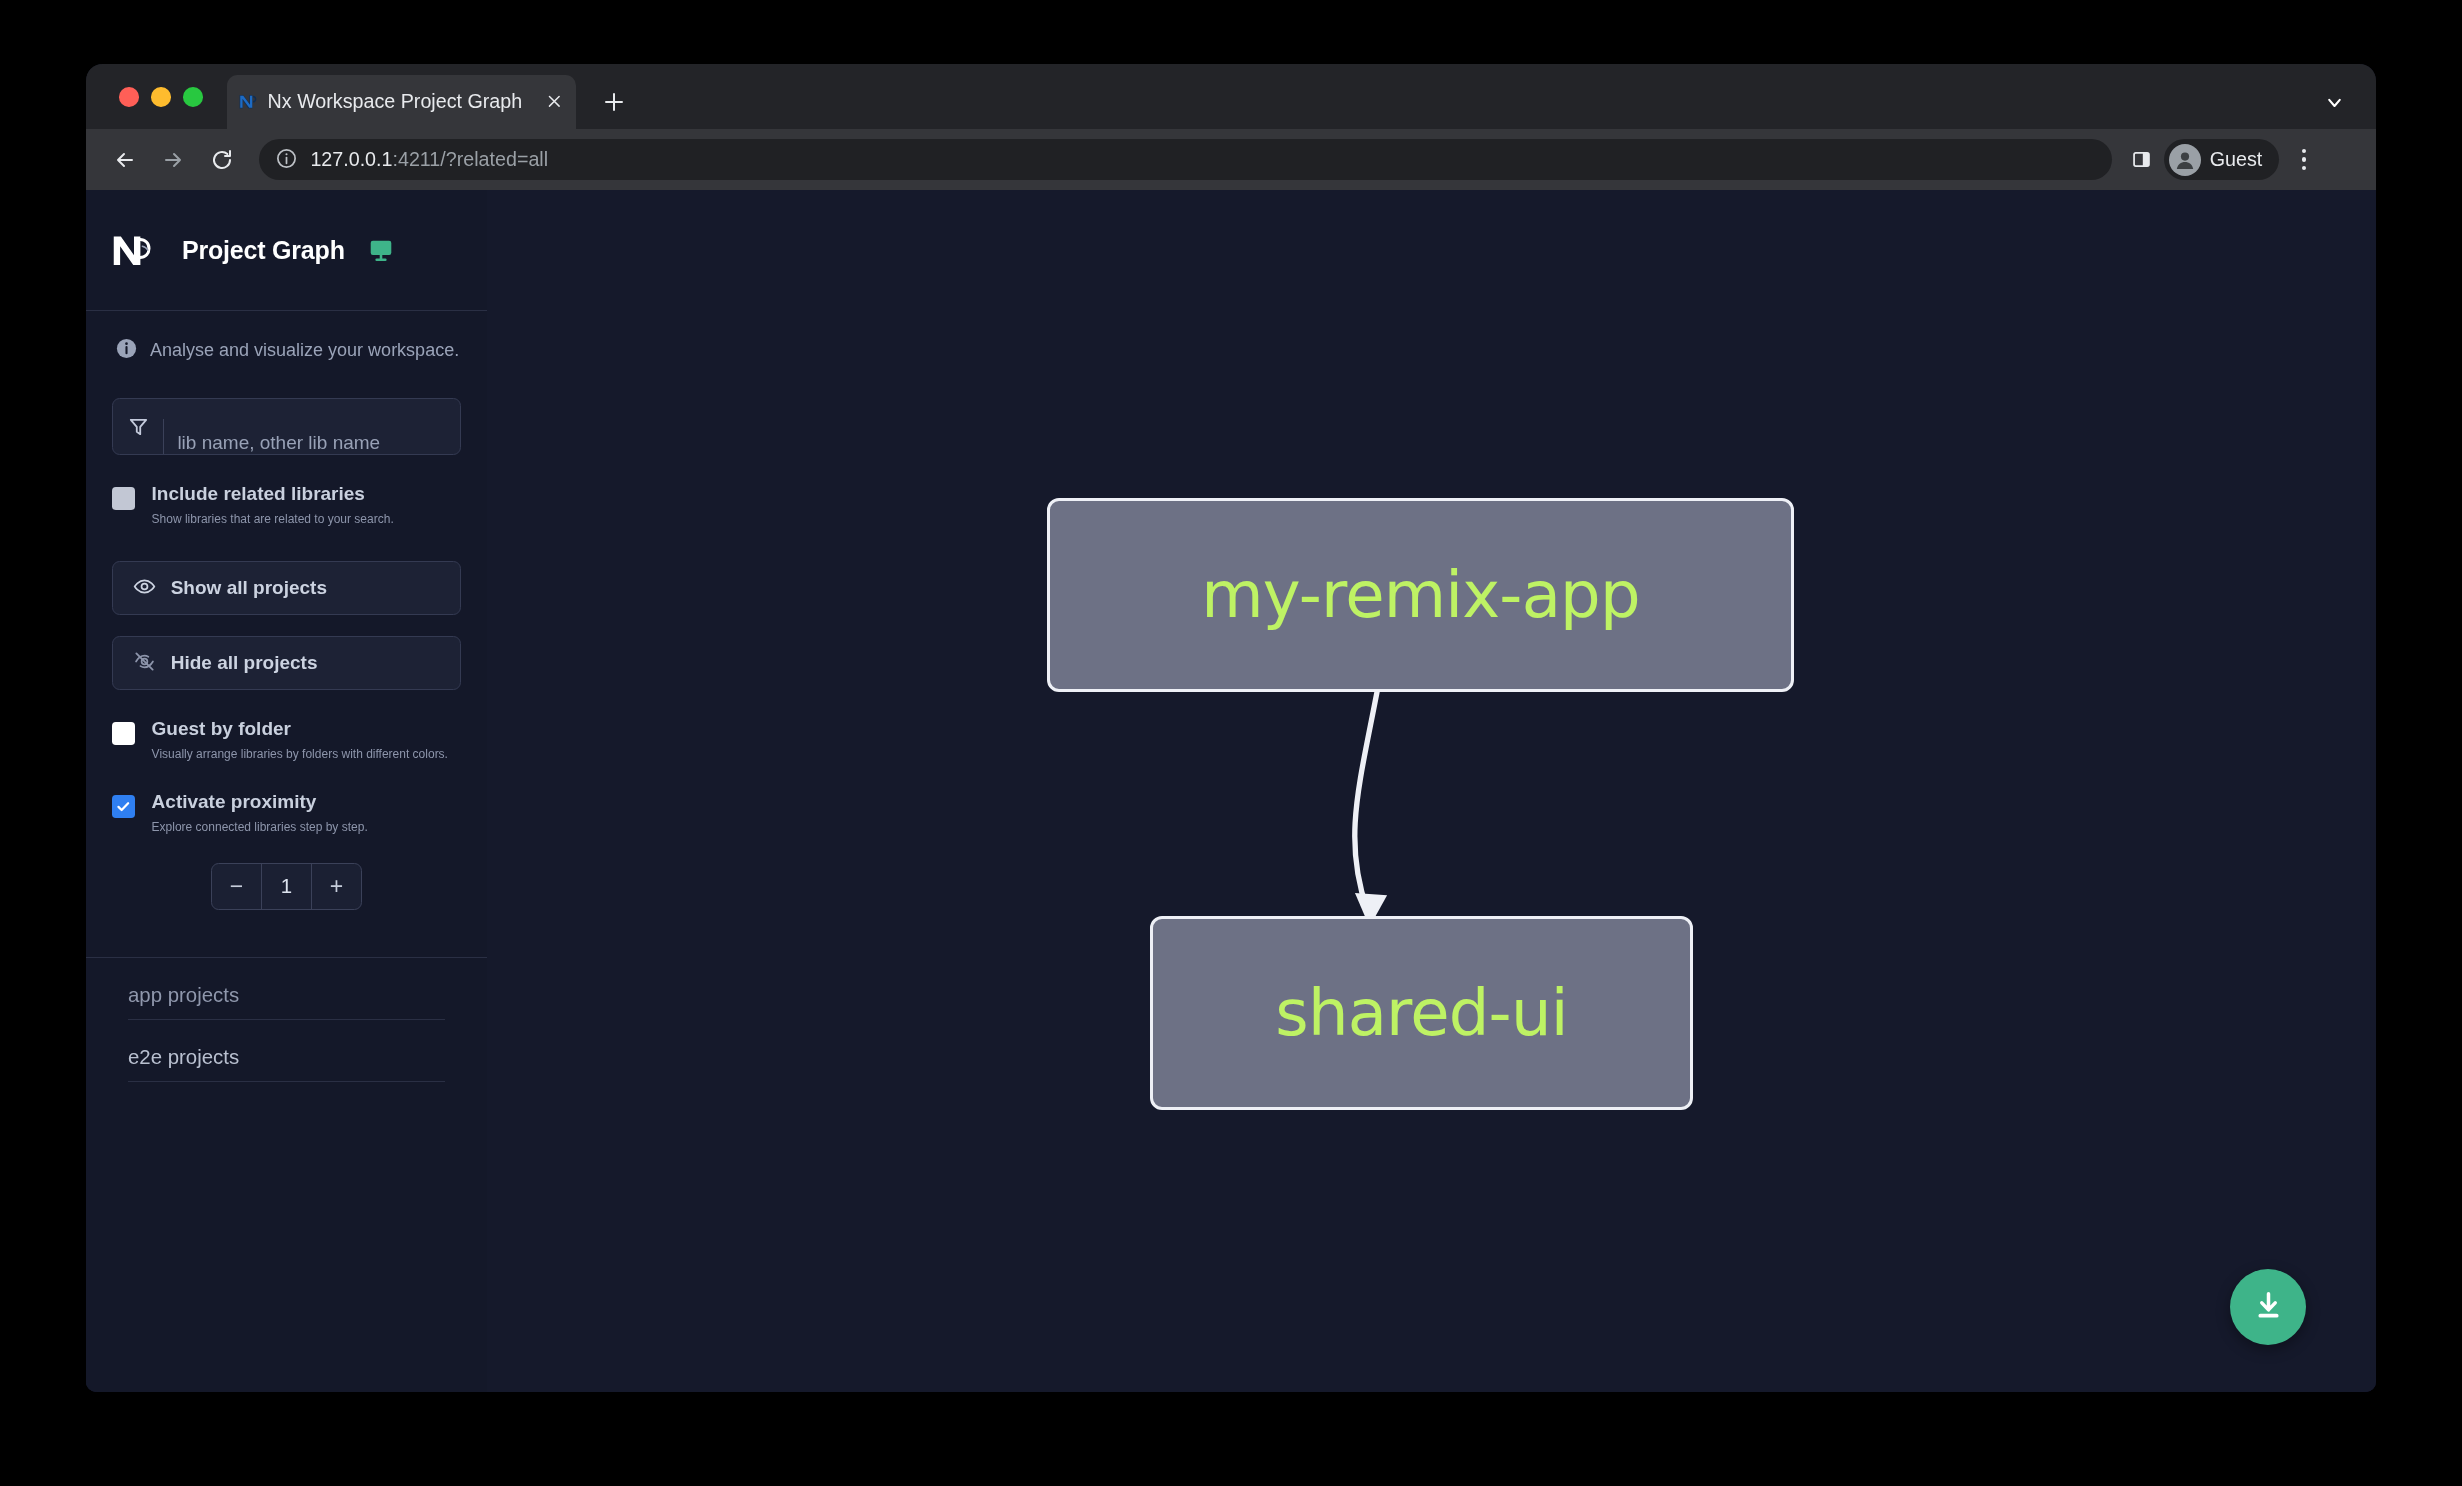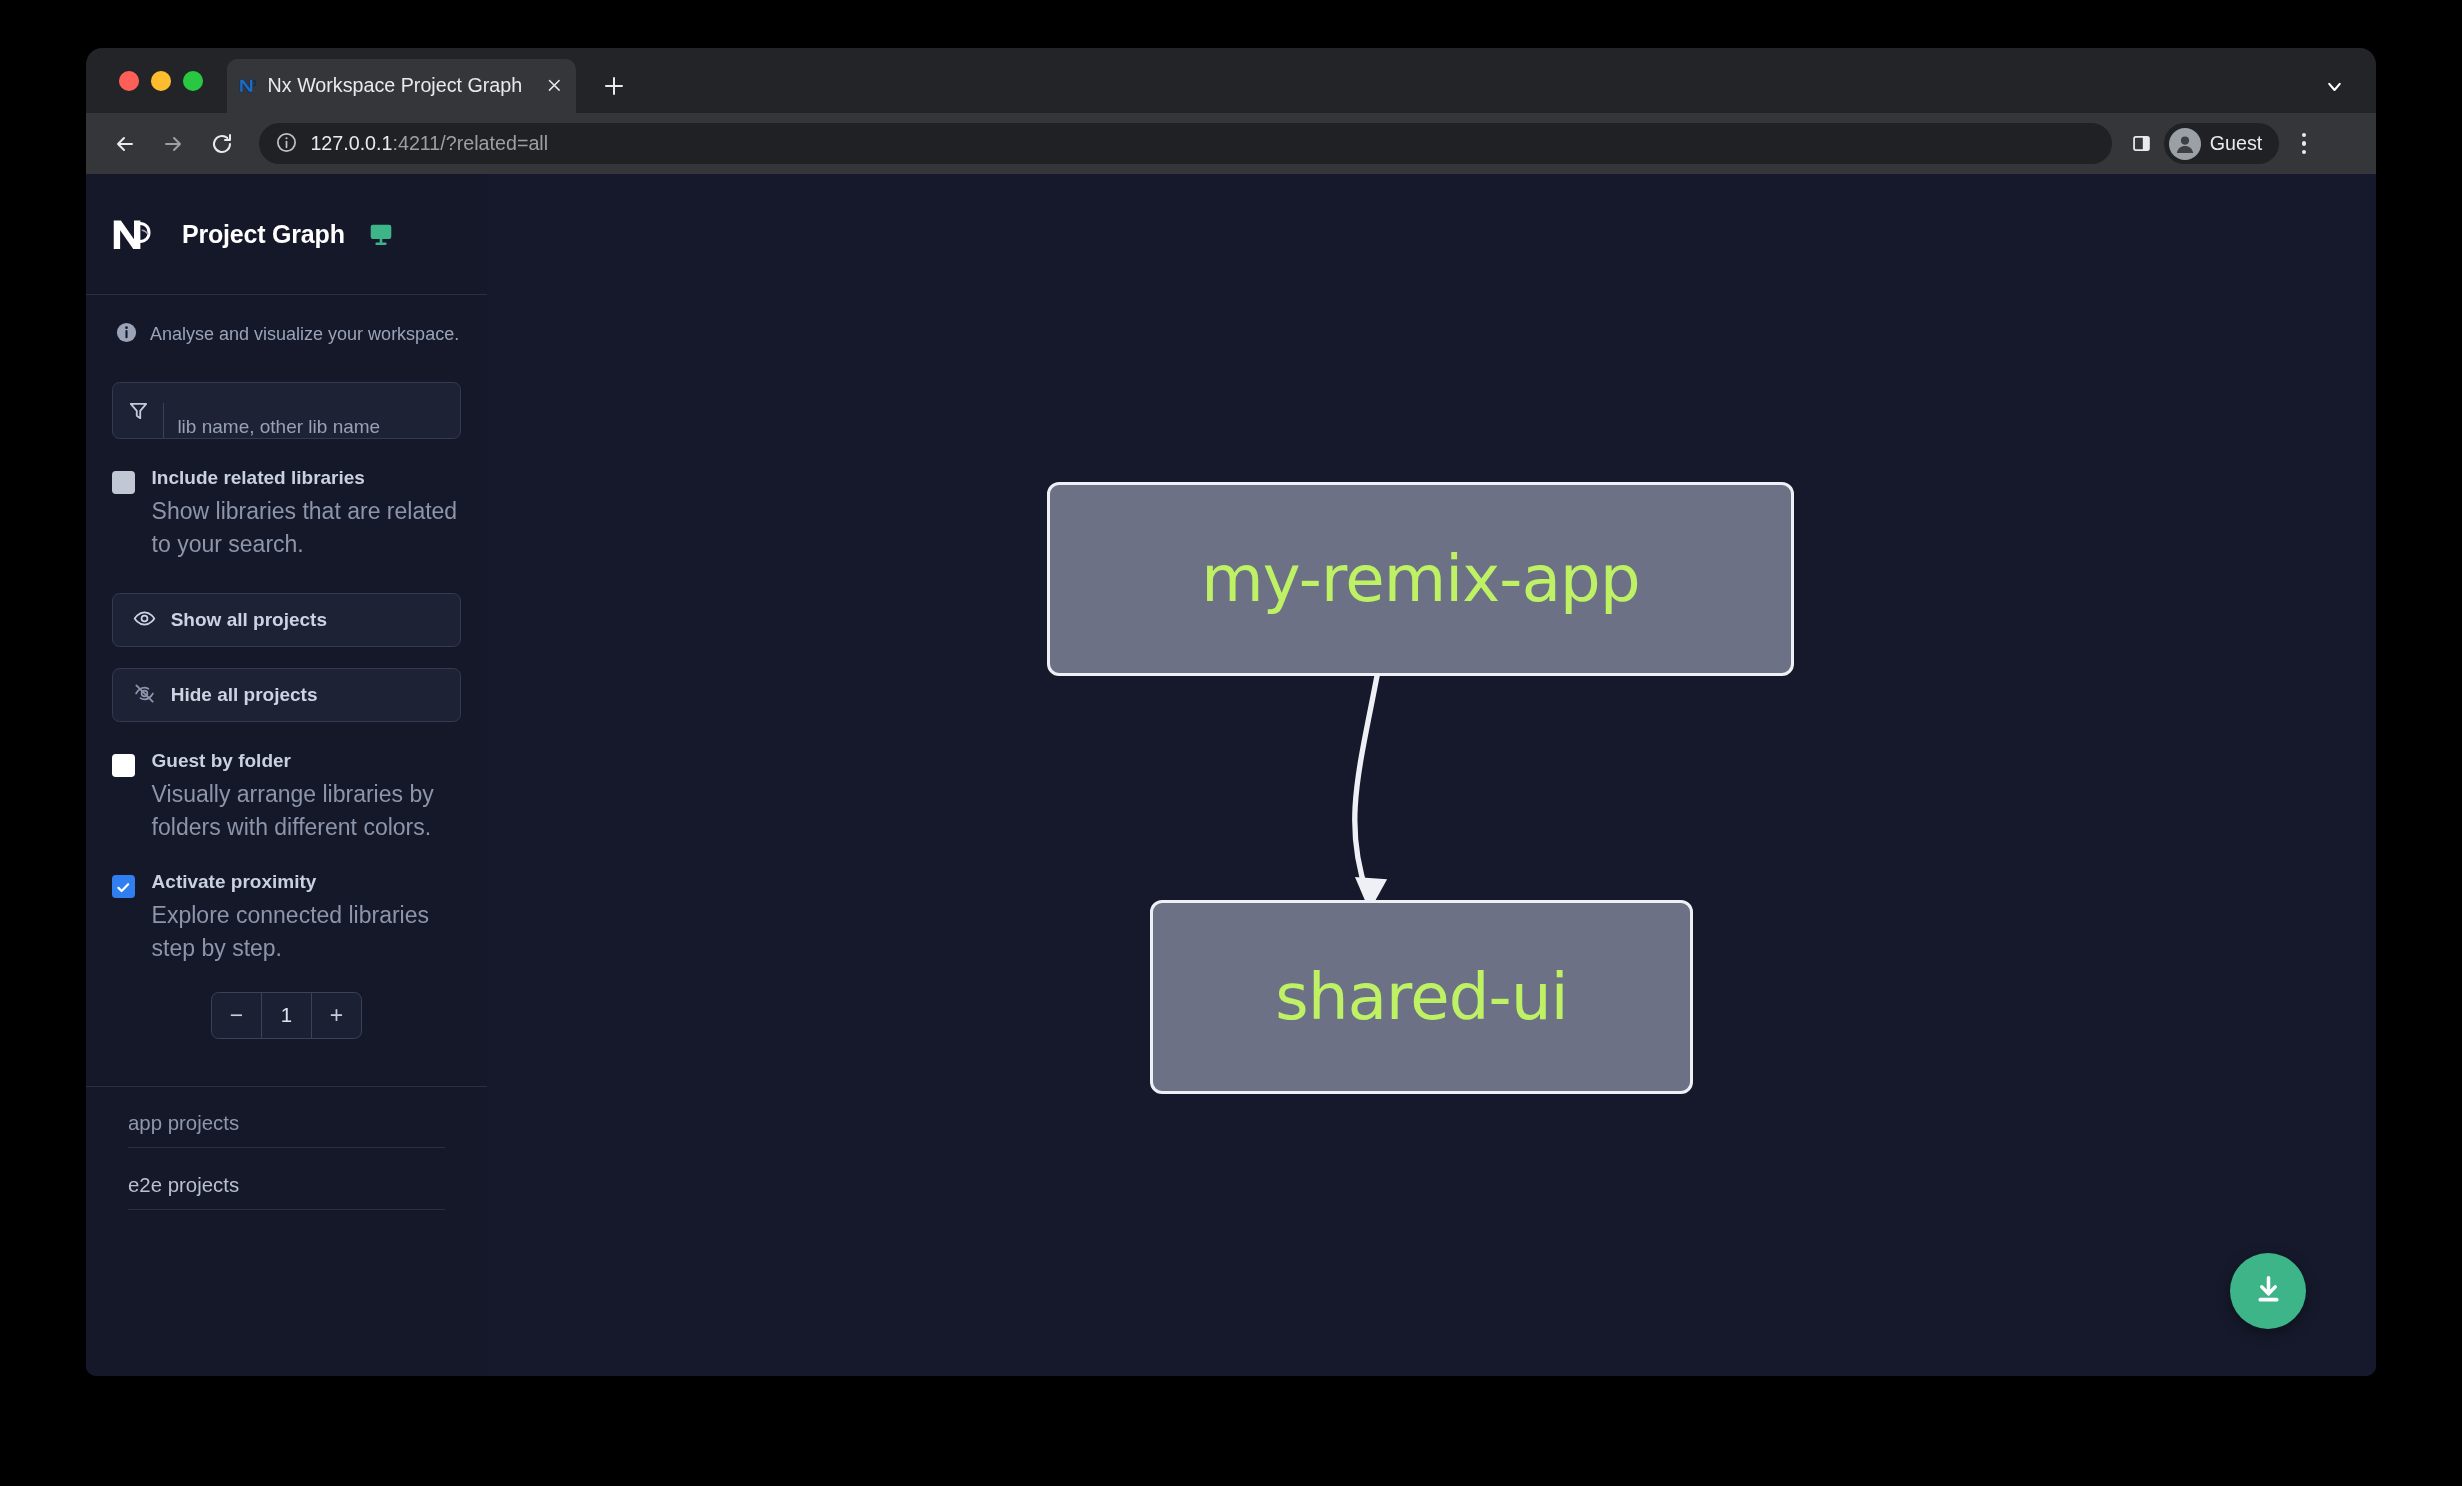--- a/index.html
+++ b/index.html
@@ -5,21 +5,21 @@
   * { margin:0; padding:0; box-sizing:border-box; }
   html, body {
     width:2462px; height:1487px;
     background:#000;
     font-family:"Liberation Sans", sans-serif;
     overflow:hidden;
   }
 
   
   #browser-window{
-    position:absolute; left:86px; top:48px;
+    position:absolute; left:86px; top:64px;
     width:2290px; height:1328px;
     border-radius:16.6px 16.6px 10.6px 10.6px;
     overflow:hidden;
     background:#15192b;
     box-shadow:0 13.6px 45px rgba(0,0,0,.6);
   }
 
   
   #tab-strip{
     position:relative; height:65px; background:#232428;
@@ -120,21 +120,21 @@
   #search-input::placeholder{ color:#98a1b6; }
 
   .check-row{ display:flex; gap:16.6px; margin-top:29px; padding:0 26px; }
   .cb{ width:23px;height:23px;border-radius:3.8px;flex:0 0 auto;margin-top:3px;
        display:flex;align-items:center;justify-content:center; }
   .cb.grey{ background:#c2c7d4; }
   .cb.white{ background:#ffffff; }
   .cb.blue{ background:#2f7ff1; }
   .check-body{ flex:1 1 auto; }
   .check-title{ color:#c9d0de; font-size:19px; font-weight:700; line-height:1.1; }
-  .check-desc{ color:#8d95ab; font-size:23px; line-height:1.42; margin-top:6px; }
+  .check-desc{ color:#8d95ab; font-size:12px; line-height:1.42; margin-top:6px; }
 
   .action-btn{
     margin:16px 26px; height:54px; background:#1d2235; border:0.8px solid #343a52;
     border-radius:7.6px; display:flex; align-items:center; gap:15px; padding:0 19.7px;
   }
   #show-all-projects-button{ margin-top:33px; }
   #hide-all-projects-button{ margin-top:21px; }
   .action-label{ color:#ccd3e1; font-size:19px; font-weight:700; }
 
   #proximity-stepper{

